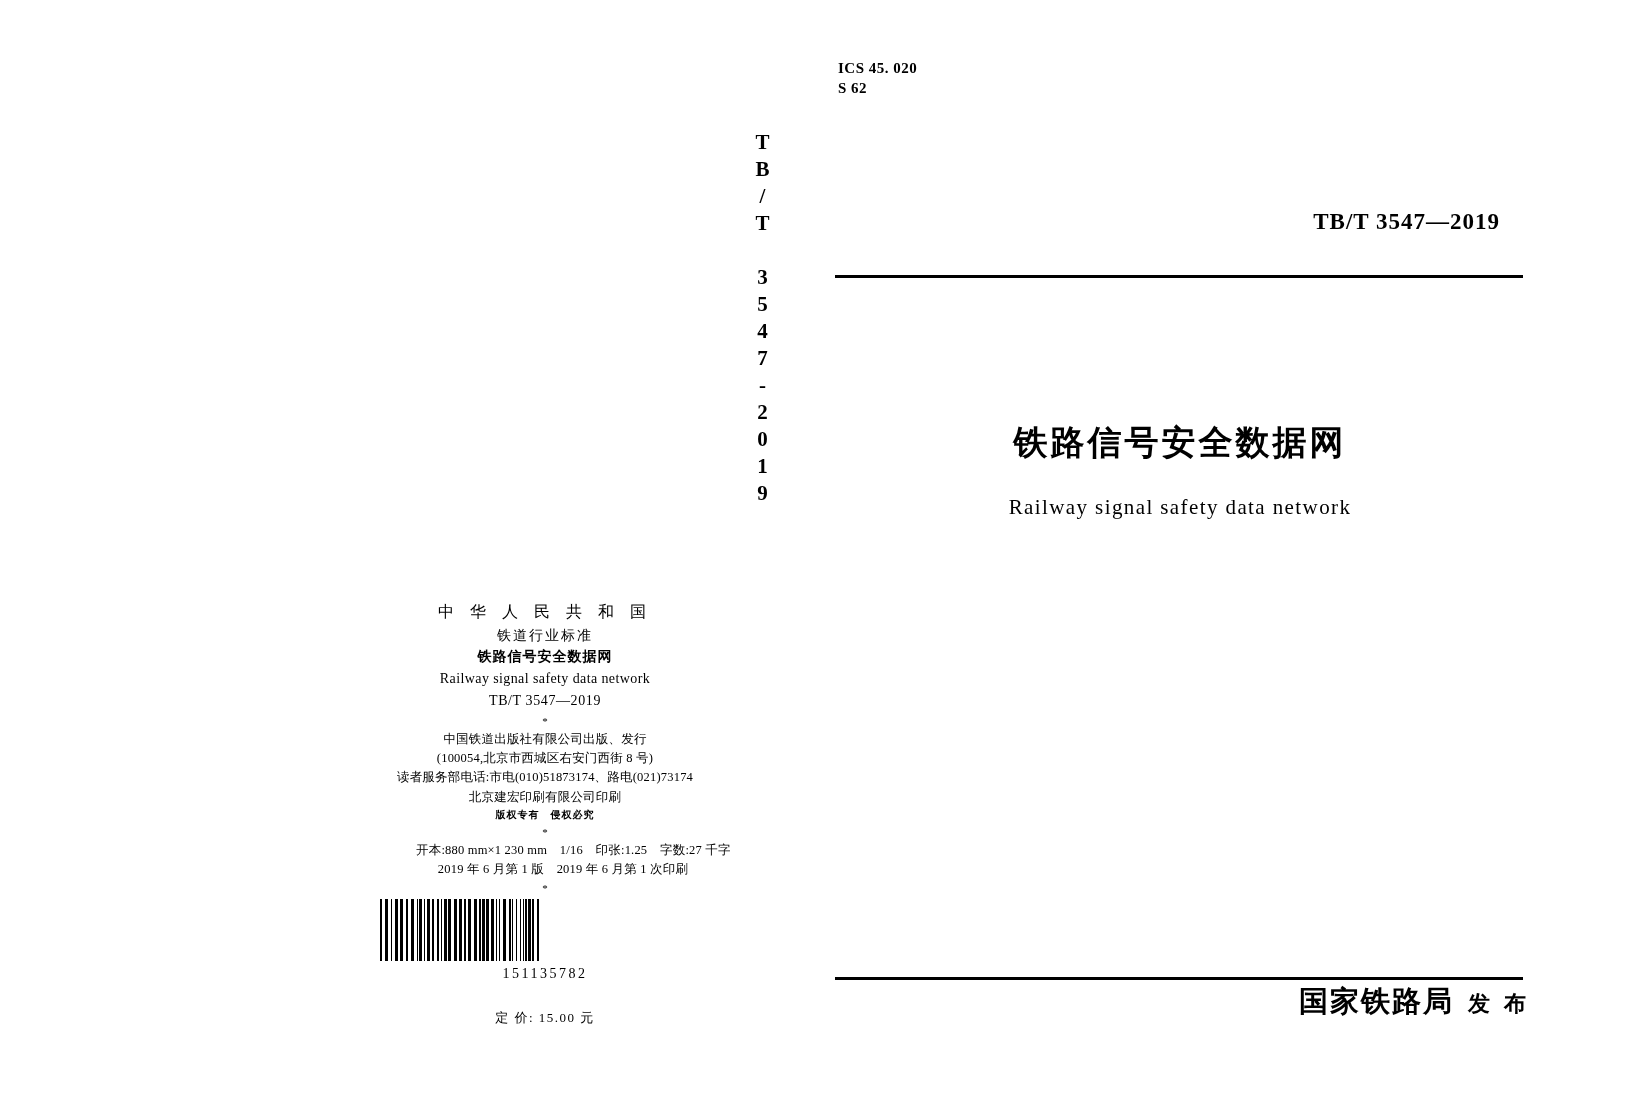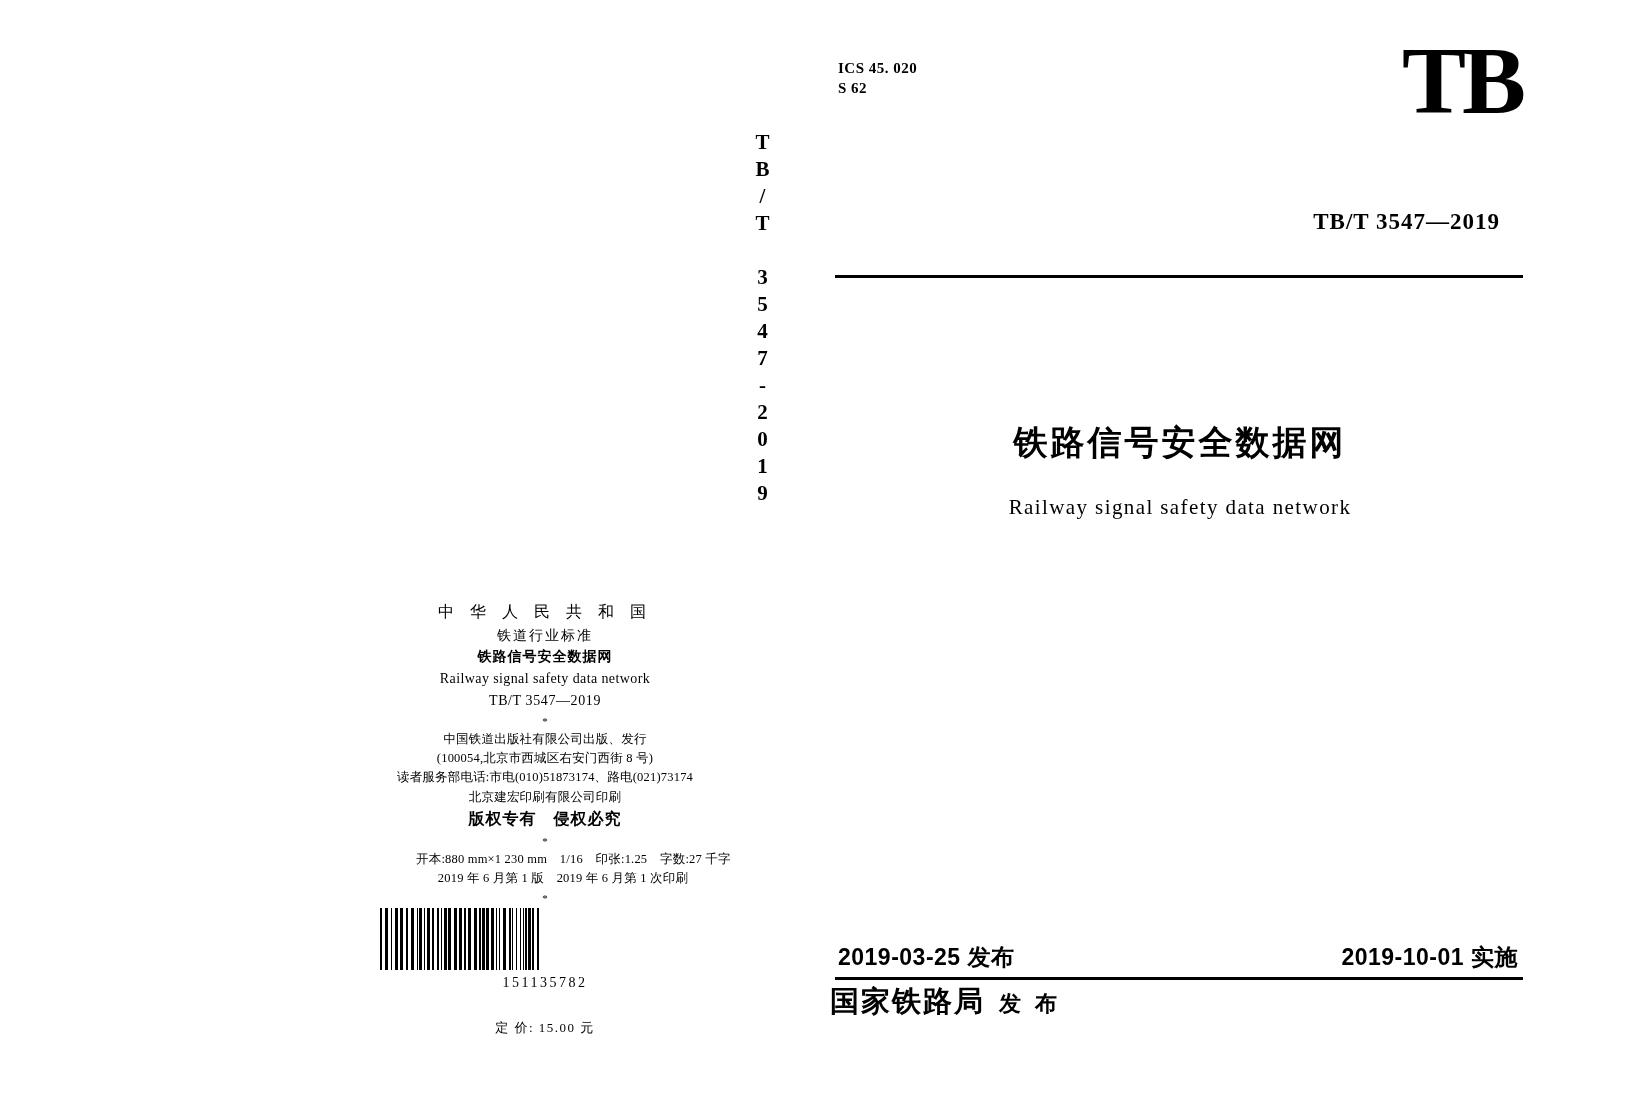--- a/index.html
+++ b/index.html
@@ -150,21 +150,21 @@
     width: 688px;
     height: 3px;
     background: #000;
   }
 
   .issuer {
     position: absolute;
     left: 0;
     top: 982px;
     width: 700px;
-    text-align: left;
+    text-align: right;
     font-family: "Liberation Sans", sans-serif;
     font-weight: bold;
     font-size: 29px;
     letter-spacing: 2px;
     white-space: nowrap;
   }
   .issuer .verb {
     font-size: 22px;
     letter-spacing: 4px;
     margin-left: 14px;
@@ -206,21 +206,21 @@
     font-size: 11px;
     line-height: 1.1;
     margin: 3px 0;
   }
   .colophon .small {
     font-size: 12.5px;
     letter-spacing: 0.2px;
   }
   .colophon .rights {
     font-weight: bold;
-    font-size: 16px;
+    font-size: 10px;
     letter-spacing: 1px;
   }
   .colophon .specs {
     font-size: 12.5px;
     letter-spacing: 0.2px;
     white-space: nowrap;
     margin-left: 36px;
   }
 
   
@@ -260,34 +260,29 @@
     <span class="spine-text">TB/T 3547-2019</span>
   </div>
 
   <div class="cover">
 
     <div class="ics-block">
       <div>ICS 45. 020</div>
       <div>S 62</div>
     </div>
 
-    <div class="tb-logo">TB</div>
 
 
     <div class="std-no">TB/T 3547—2019</div>
 
     <div class="rule-thick"></div>
 
     <div class="doc-title-cn">铁路信号安全数据网</div>
     <div class="doc-title-en">Railway signal safety data network</div>
 
-    <div class="issue-row">
-      <span>2019-03-25 发布</span>
-      <span>2019-10-01 实施</span>
-    </div>
 
     <div class="rule-bottom"></div>
 
     <div class="issuer">
       <span>国家铁路局</span><span class="verb">发 布</span>
     </div>
   </div>
 
   <div class="colophon">
     <div class="l1">中 华 人 民 共 和 国</div>

